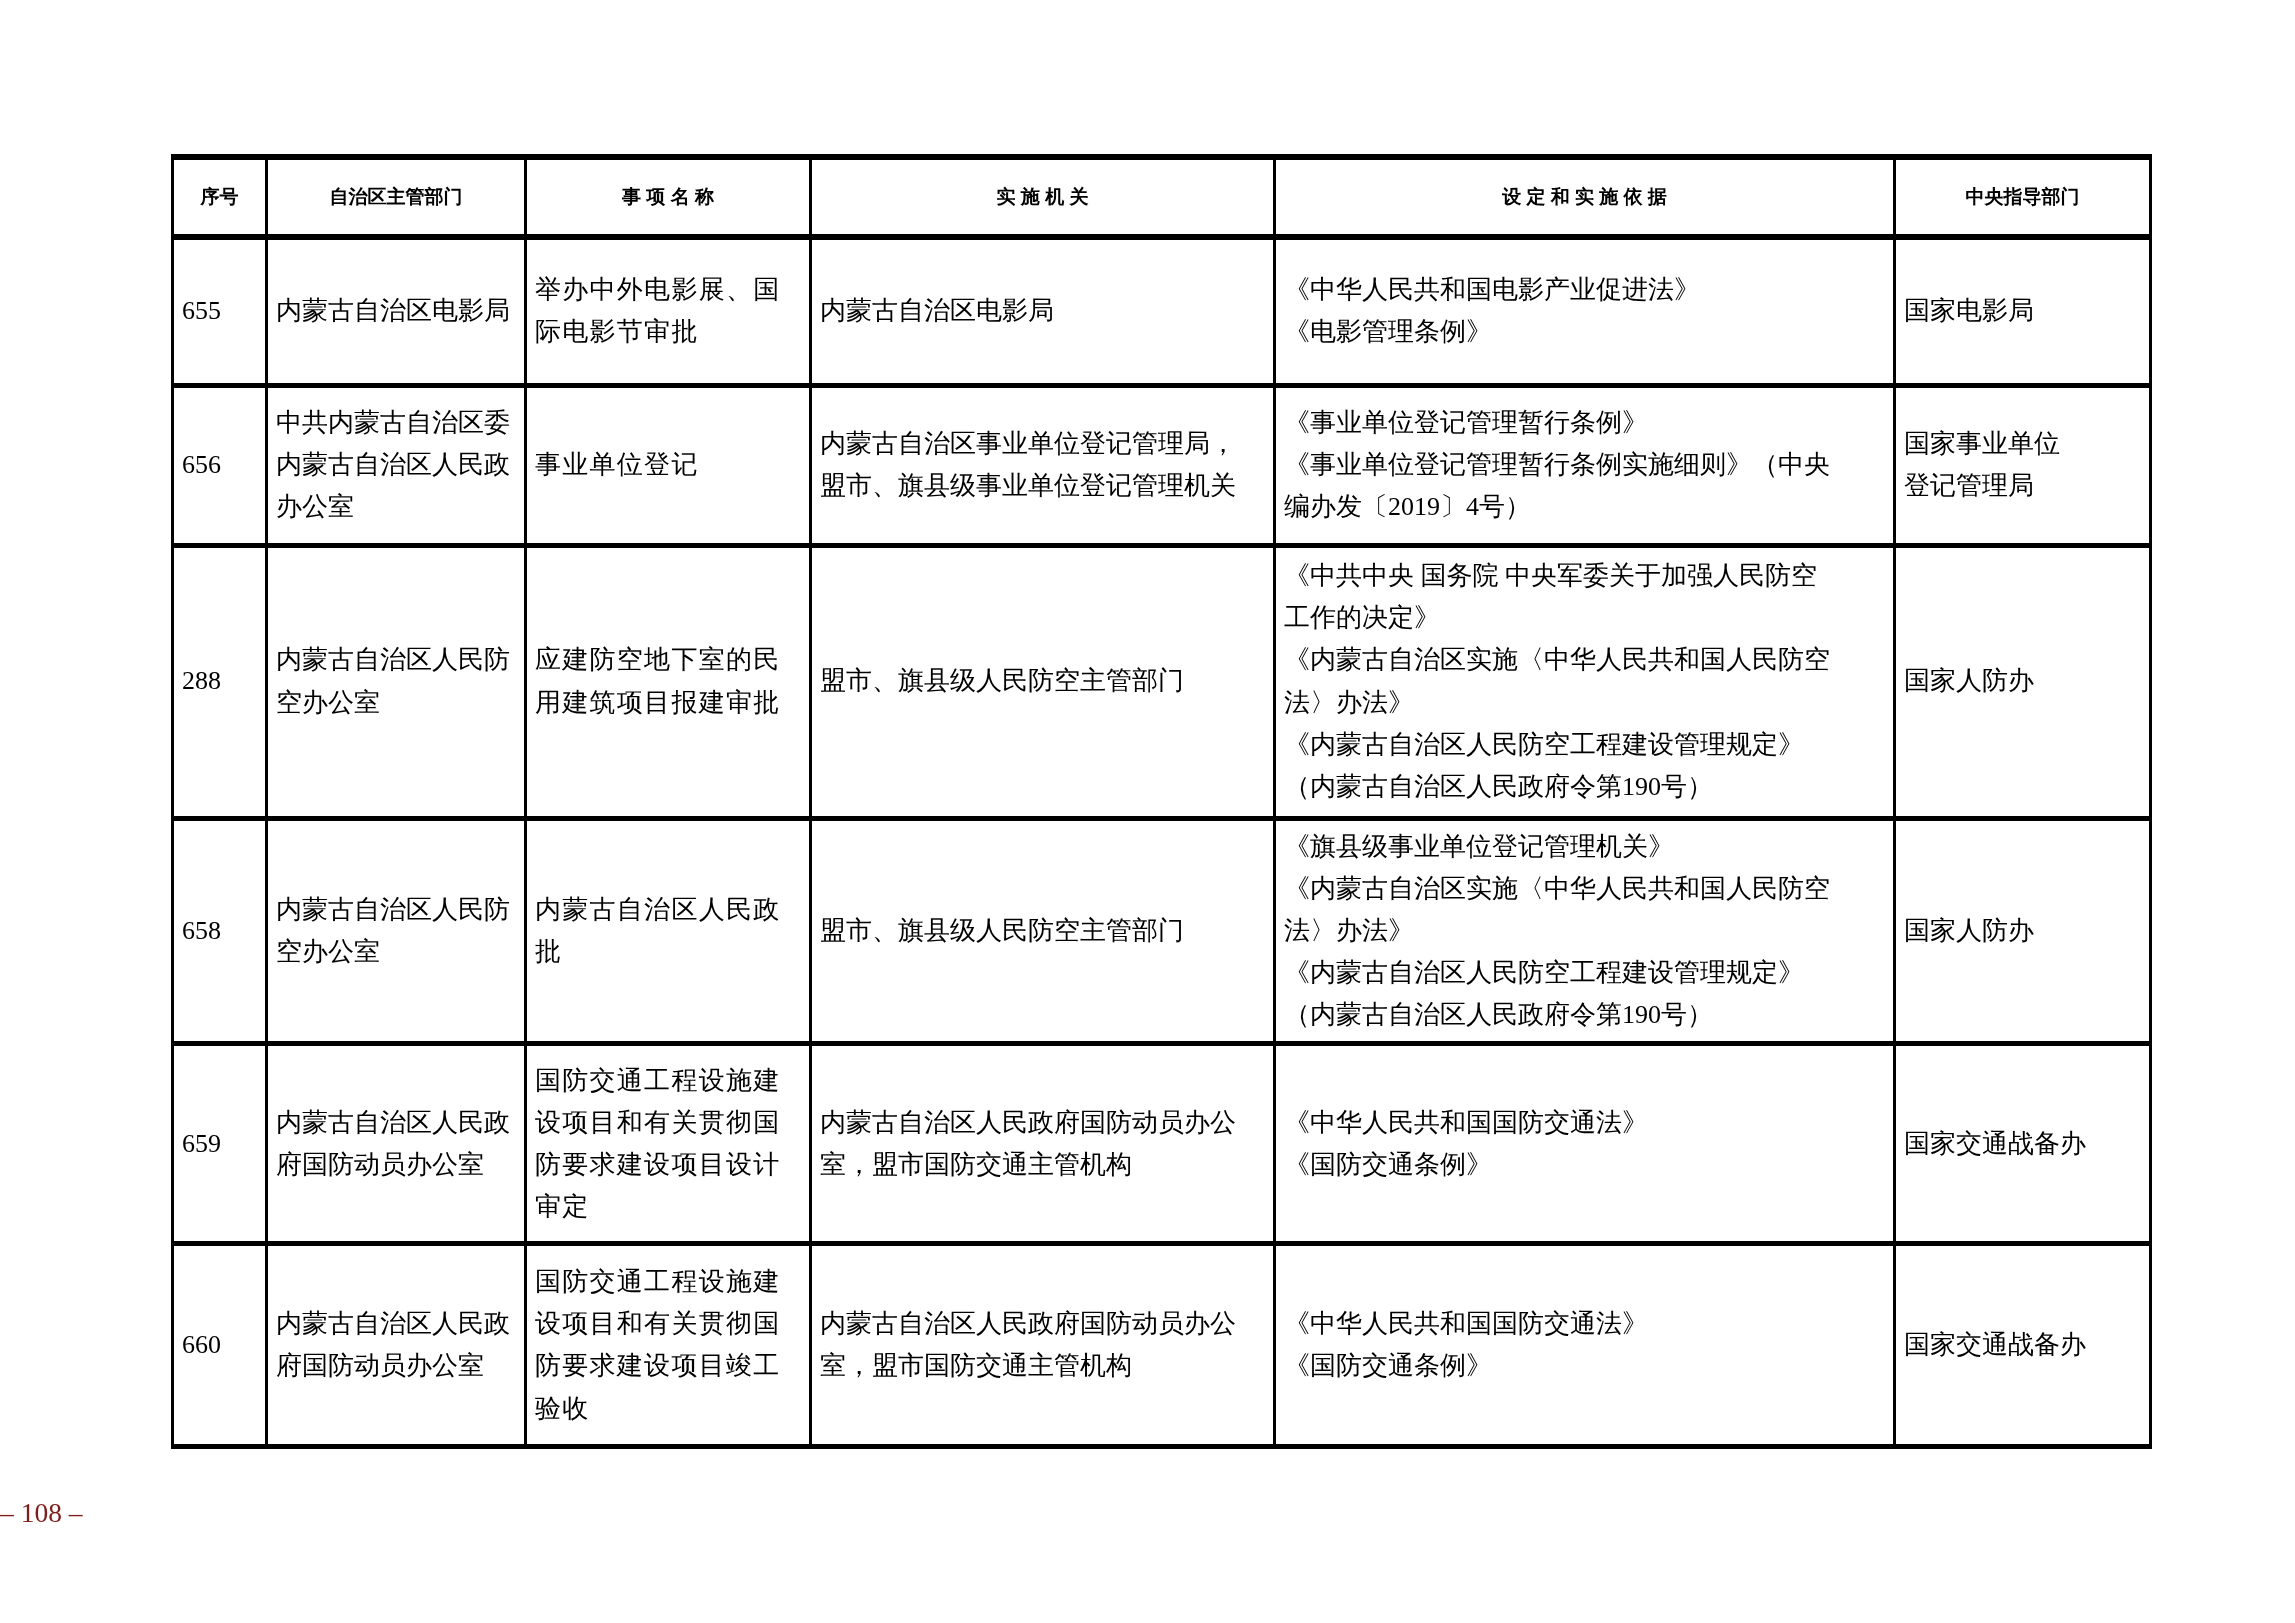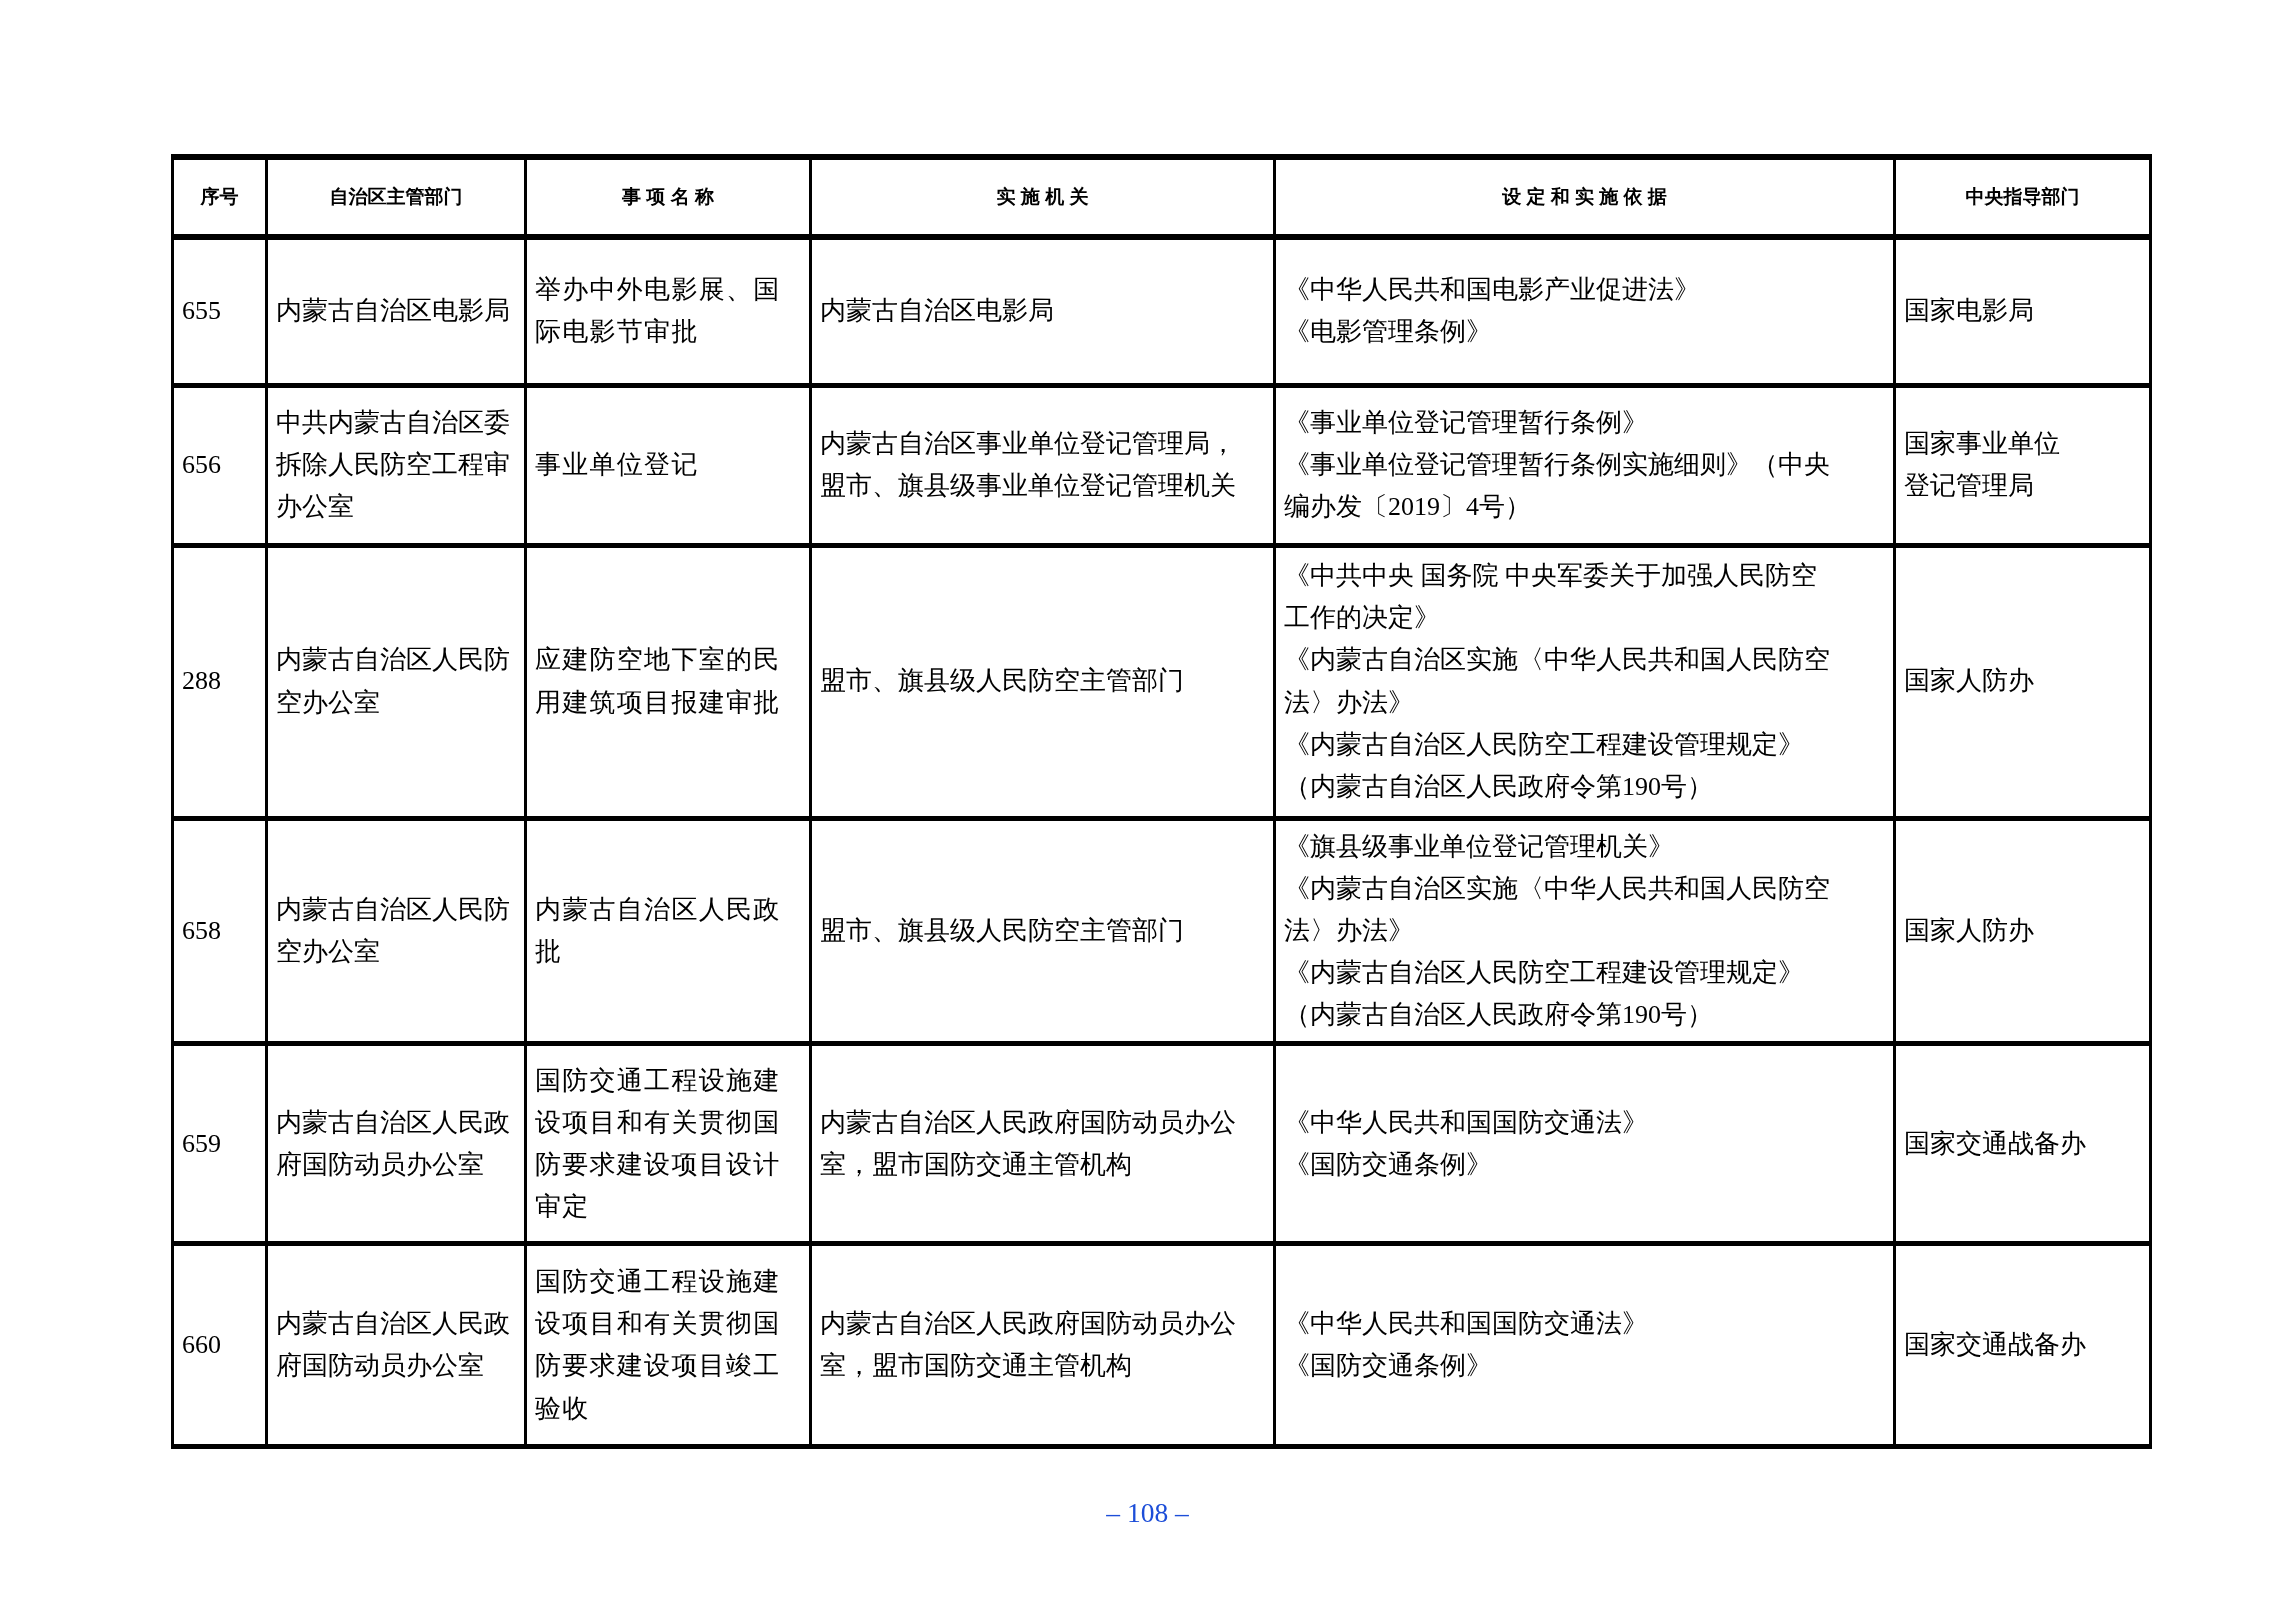--- a/index.html
+++ b/index.html
@@ -53,24 +53,24 @@
   tr.r1{height:160px;}
   tr.r2{height:273px;}
   tr.r3{height:218px;}
   tr.r4{height:200px;}
   tr.r5{height:203px;}
   .page-number{
     position:absolute;
     left:0;
     top:1497px;
     width:100%;
-    text-align:center;
+    text-align:left;
     font-size:27.5px;
     font-family:"Liberation Serif","DejaVu Serif",serif;
-    color:#1d4ed8;
+    color:#7f1d1d;
   }
 </style>
 </head>
 <body>
 
 <div class="page">
 
   <table class="approval">
     <colgroup>
       <col style="width:94px">
@@ -97,21 +97,21 @@
         <td class="col-item">举办中外电影展、国
 际电影节审批</td>
         <td class="col-agency">内蒙古自治区电影局</td>
         <td class="col-basis">《中华人民共和国电影产业促进法》
 《电影管理条例》</td>
         <td class="col-central">国家电影局</td>
       </tr>
       <tr class="r1">
         <td class="col-index">656</td>
         <td class="col-dept">中共内蒙古自治区委
-拆除人民防空工程审
+内蒙古自治区人民政
 办公室</td>
         <td class="col-item">事业单位登记</td>
         <td class="col-agency">内蒙古自治区事业单位登记管理局，
 盟市、旗县级事业单位登记管理机关</td>
         <td class="col-basis">《事业单位登记管理暂行条例》
 《事业单位登记管理暂行条例实施细则》（中央
 编办发〔2019〕4号）</td>
         <td class="col-central">国家事业单位
 登记管理局</td>
       </tr>

